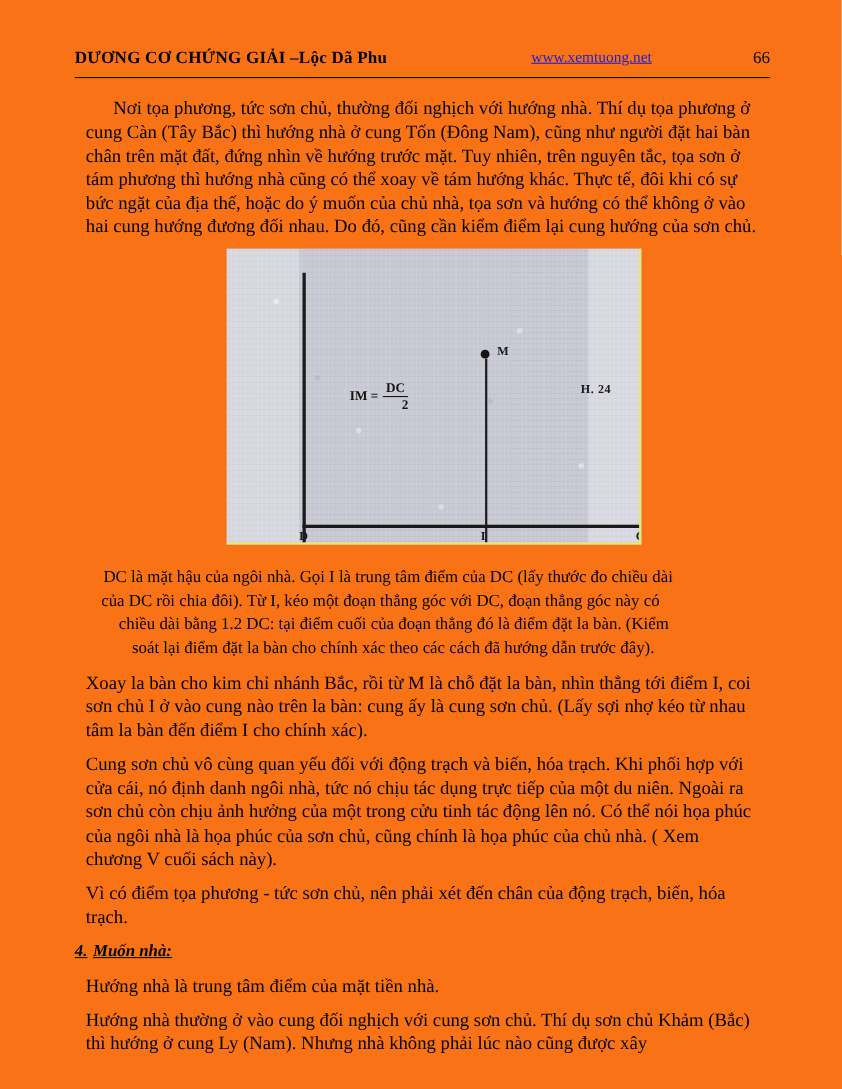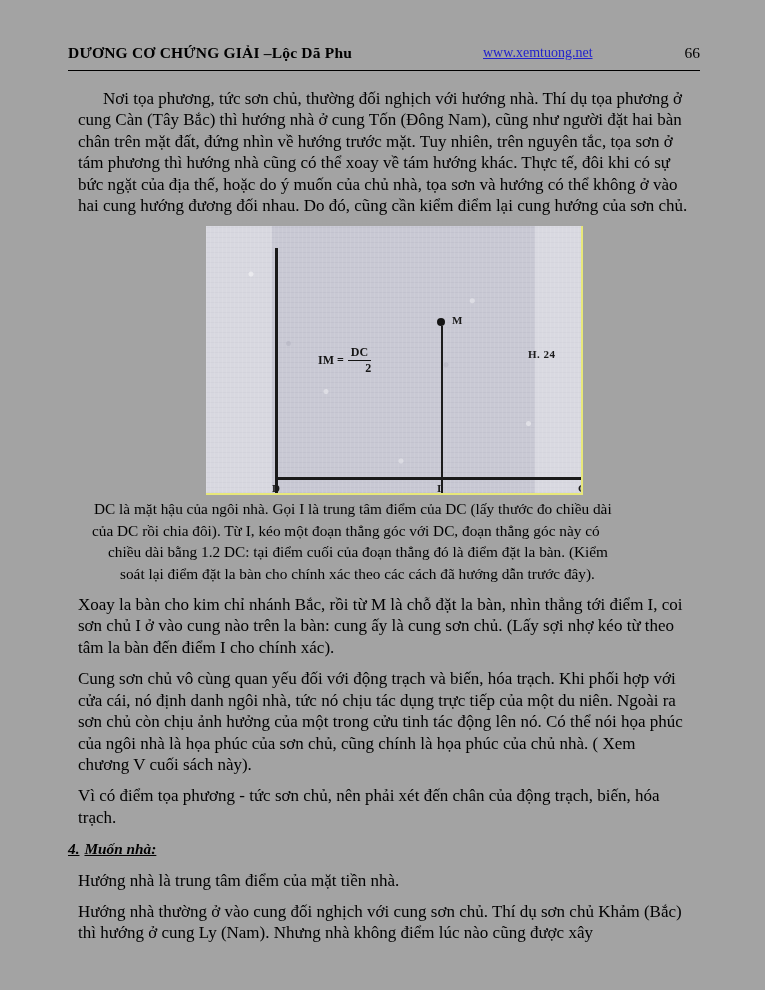--- a/index.html
+++ b/index.html
@@ -11,21 +11,21 @@
     height: 990px;
     background: #ffffff;
     font-family: "Liberation Serif", serif;
     color: #000000;
     overflow: hidden;
   }
   .page {
     position: relative;
     width: 765px;
     height: 990px;
-    background: #a3a3a3;
+    background: #f97316;
     box-sizing: border-box;
   }
   
   .header {
     position: absolute;
     top: 44px;
     left: 68px;
     width: 632px;
     height: 24px;
   }
@@ -174,21 +174,21 @@
   .frac .den {
     display: block;
     padding-top: 1px;
   }
   
   .fig-caption {
     margin: 0;
     font-size: 15.3px;
     line-height: 21.4px;
   }
-  .fig-caption .l1 { display: block; text-indent: 26px; }
+  .fig-caption .l1 { display: block; text-indent: 26px; margin-top: 16px; }
   .fig-caption .l2 { display: block; padding-left: 24px; }
   .fig-caption .l3 { display: block; padding-left: 40px; }
   .fig-caption .l4 { display: block; padding-left: 52px; }
   .heading-4 {
     margin: 0;
     font-size: 15.3px;
     line-height: 21.4px;
     font-weight: bold;
     font-style: italic;
   }
@@ -240,28 +240,28 @@
       </div>
     </div>
 
     <p class="fig-caption">
       <span class="l1">DC là mặt hậu của ngôi nhà. Gọi I là trung tâm điểm của DC (lấy thước đo chiều dài</span>
       <span class="l2">của DC rồi chia đôi). Từ I, kéo một đoạn thẳng góc với DC, đoạn thẳng góc này có</span>
       <span class="l3">chiều dài bằng 1.2 DC: tại điểm cuối của đoạn thẳng đó là điểm đặt la bàn. (Kiểm</span>
       <span class="l4">soát lại điểm đặt la bàn cho chính xác theo các cách đã hướng dẫn trước đây).</span>
     </p>
 
-    <p class="para noindent">Xoay la bàn cho kim chỉ nhánh Bắc, rồi từ M là chỗ đặt la bàn, nhìn thẳng tới điểm I, coi sơn chủ I ở vào cung nào trên la bàn: cung ấy là cung sơn chủ. (Lấy sợi nhợ kéo từ theo tâm la bàn đến điểm I cho chính xác).</p>
+    <p class="para noindent">Xoay la bàn cho kim chỉ nhánh Bắc, rồi từ M là chỗ đặt la bàn, nhìn thẳng tới điểm I, coi sơn chủ I ở vào cung nào trên la bàn: cung ấy là cung sơn chủ. (Lấy sợi nhợ kéo từ nhau tâm la bàn đến điểm I cho chính xác).</p>
 
     <p class="para noindent">Cung sơn chủ vô cùng quan yếu đối với động trạch và biến, hóa trạch. Khi phối hợp với cửa cái, nó định danh ngôi nhà, tức nó chịu tác dụng trực tiếp của một du niên. Ngoài ra sơn chủ còn chịu ảnh hưởng của một trong cửu tinh tác động lên nó. Có thể nói họa phúc của ngôi nhà là họa phúc của sơn chủ, cũng chính là họa phúc của chủ nhà. ( Xem chương V cuối sách này).</p>
 
     <p class="para noindent">Vì có điểm tọa phương - tức sơn chủ, nên phải xét đến chân của động trạch, biến, hóa trạch.</p>
 
     <p class="heading-4">
       <span class="num">4.</span><span class="txt">Muốn nhà:</span>
     </p>
 
     <p class="para noindent">Hướng nhà là trung tâm điểm của mặt tiền nhà.</p>
 
-    <p class="para noindent">Hướng nhà thường ở vào cung đối nghịch với cung sơn chủ. Thí dụ sơn chủ Khảm (Bắc) thì hướng ở cung Ly (Nam). Nhưng nhà không điểm lúc nào cũng được xây</p>
+    <p class="para noindent">Hướng nhà thường ở vào cung đối nghịch với cung sơn chủ. Thí dụ sơn chủ Khảm (Bắc) thì hướng ở cung Ly (Nam). Nhưng nhà không phải lúc nào cũng được xây</p>
 
   </div>
 </div>
 
 </body></html>

